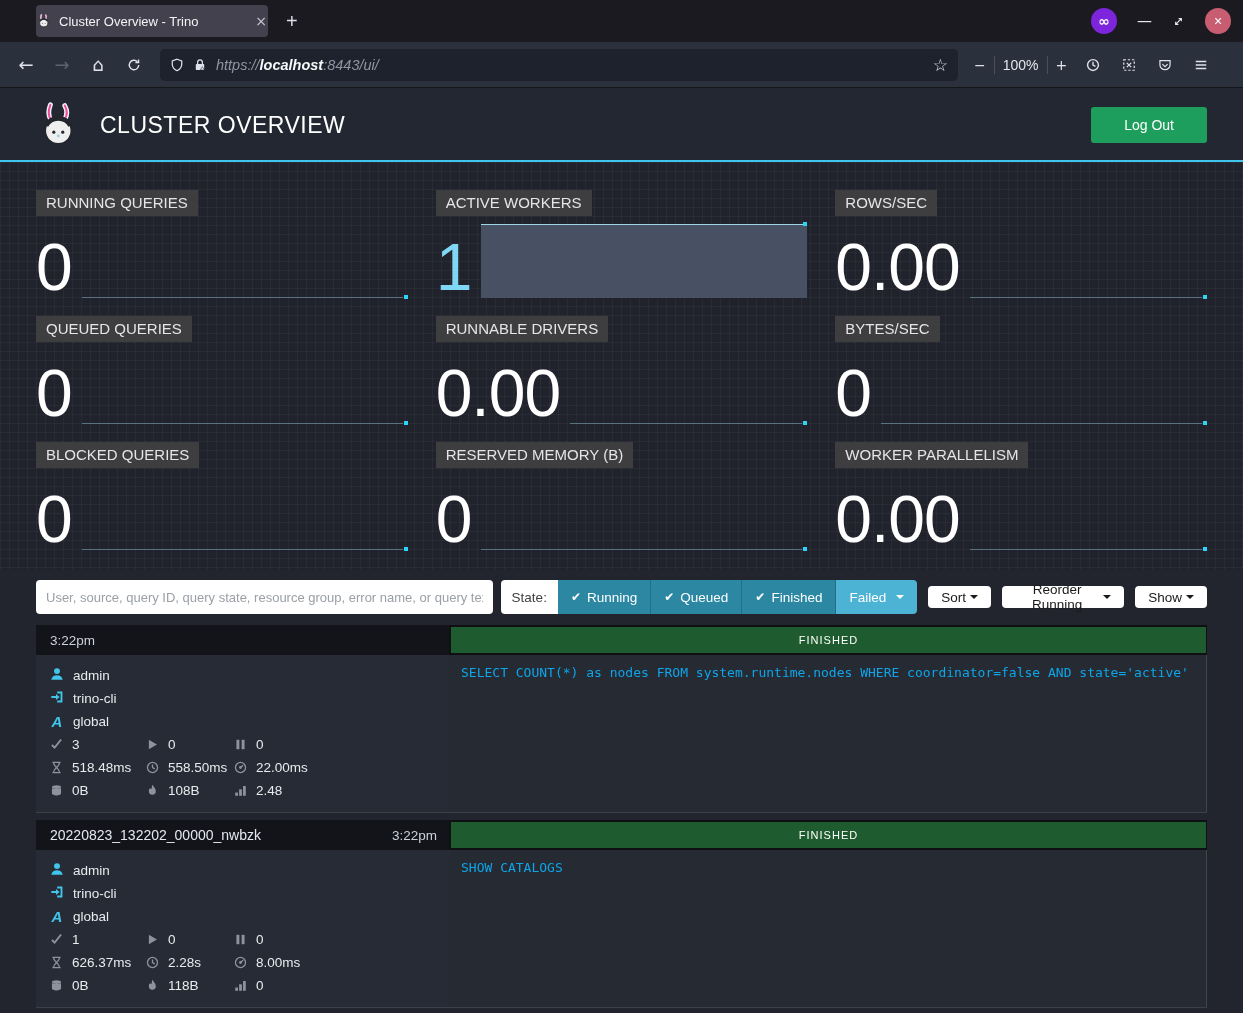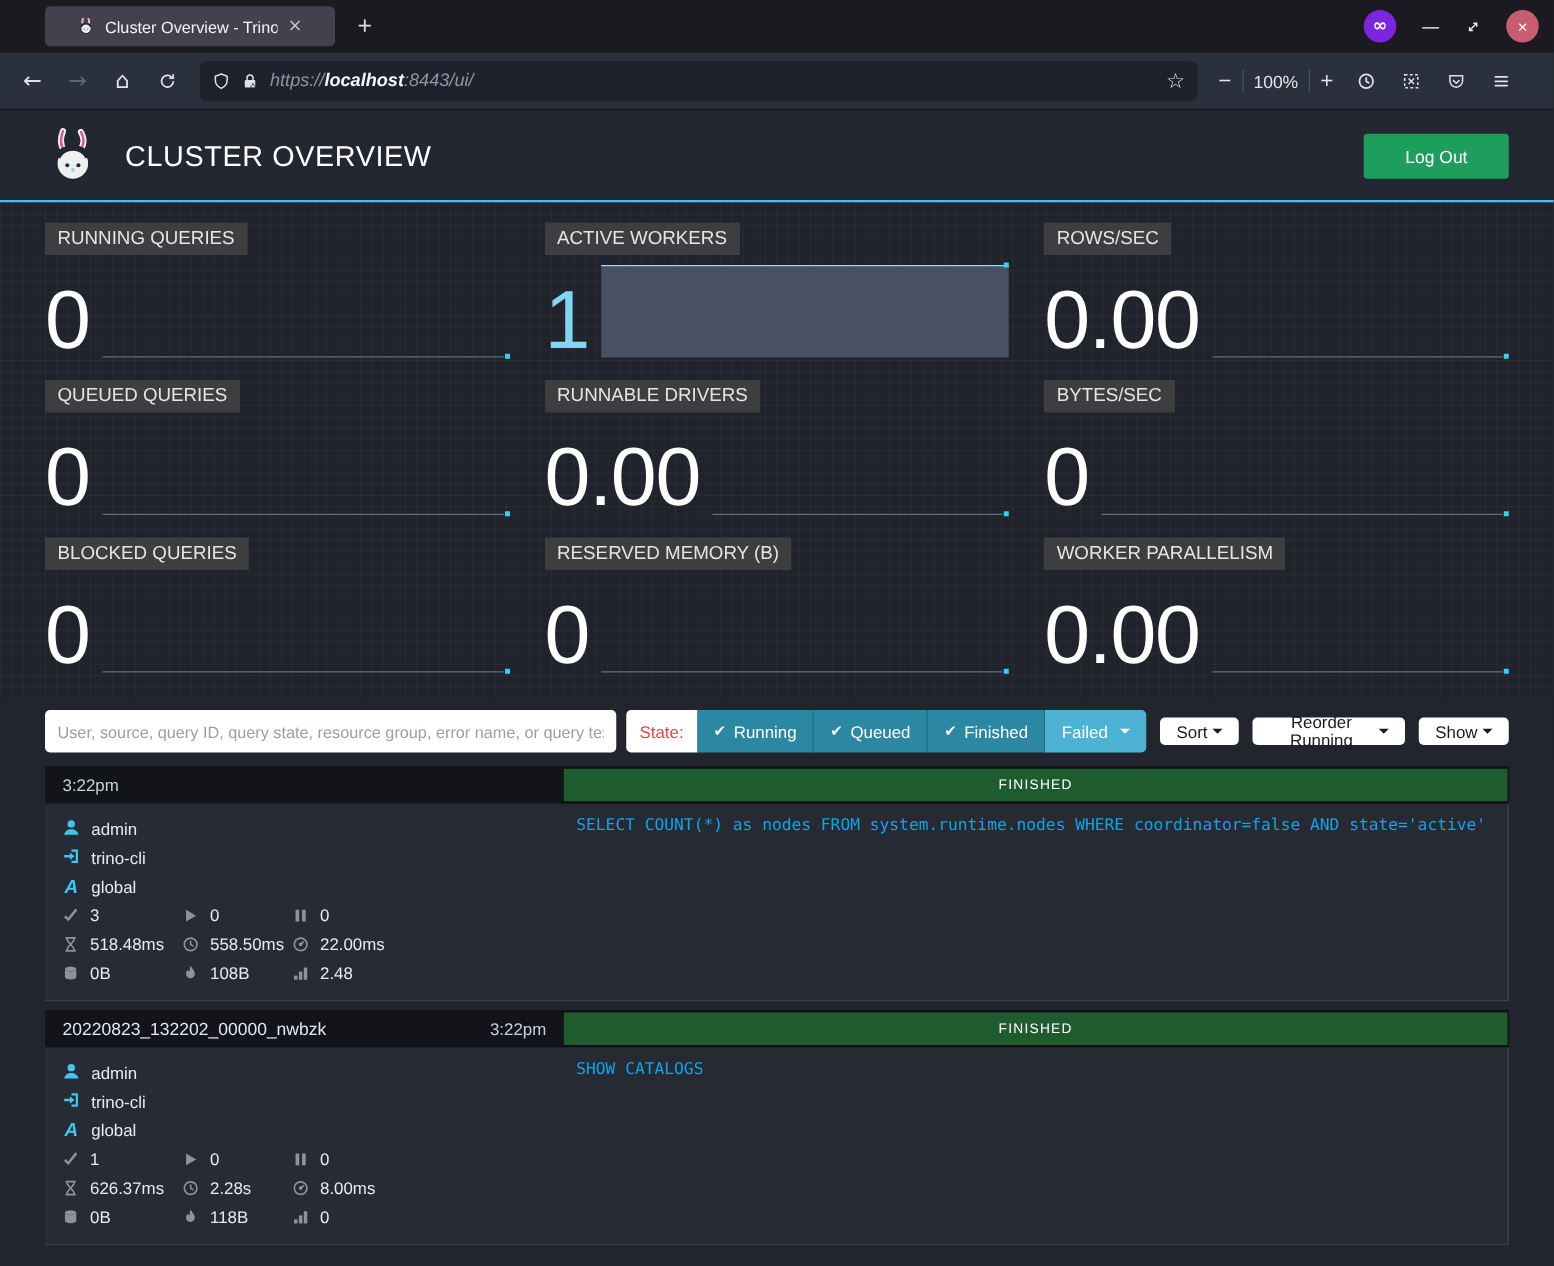--- a/index.html
+++ b/index.html
@@ -7,21 +7,21 @@
     width:1243px; height:1013px; overflow:hidden;
     font-family:"Liberation Sans", sans-serif;
     background:#22252e; position:relative;
   }
   .glyph { font-family:"DejaVu Sans", sans-serif; }
 
   
   .titlebar { height:42px; background:#1b1a21; display:flex; align-items:center; position:relative; }
   .tab {
     margin-left:36px; height:32px; width:232px; background:#42414d; border-radius:4px;
-    display:flex; align-items:center; padding:0 26px; gap:8px; color:#f3f3f6; font-size:13px;
+    display:flex; align-items:center; padding:0 1px; gap:8px; color:#f3f3f6; font-size:13px;
   }
   .tab .tab-title { flex:1; white-space:nowrap; overflow:hidden; }
   .tab-close { color:#c9c9d2; font-size:14px; }
   .newtab { color:#dcdce3; font-size:20px; margin-left:18px; font-weight:300; }
   .win-controls { position:absolute; right:12px; top:0; height:42px; display:flex; align-items:center; gap:20px; }
   .badge-private { width:26px; height:26px; border-radius:50%; background:#7d24dd; color:#fff;
     display:flex; align-items:center; justify-content:center; font-size:14px; font-weight:bold; }
   .win-min { color:#e8e8ee; font-size:15px; }
   .win-restore { color:#e8e8ee; }
   .win-close { width:26px; height:26px; border-radius:50%; background:#c85d72; color:#fff;
@@ -52,21 +52,21 @@
   .logout-btn { background:#1e9e5c; color:#fff; border:none; border-radius:3px; font-size:14px;
     padding:10px 33px; font-family:inherit; }
 
   
   .stats {
     background:#20232c;
     background-image:
       linear-gradient(rgba(255,255,255,0.035) 1px, transparent 1px),
       linear-gradient(90deg, rgba(255,255,255,0.035) 1px, transparent 1px);
     background-size:9px 9px;
-    padding:16px 36px 20px;
+    padding:28px 36px 20px;
     display:grid; grid-template-columns:repeat(3, 1fr); column-gap:28px; row-gap:18px;
   }
   .stat-card { }
   .stat-label { display:inline-block; background:#3e3e41; color:#e5e5e5; font-size:15px;
     padding:4px 10px 5px; }
   .stat-valrow { display:flex; align-items:flex-end; margin-top:6px; height:76px; }
   .stat-num { color:#fff; font-size:66px; line-height:0.92; font-weight:400; letter-spacing:-1px; }
   .stat-num.cyan { color:#7fd7f5; }
   .spark { flex:1; position:relative; height:74px; margin-left:10px; }
   .spark .line { position:absolute; left:0; right:5px; bottom:0; height:1px; background:#5b7181; }
@@ -75,21 +75,21 @@
   .spark .dot-t { position:absolute; right:0; top:-2px; width:4px; height:4px; background:#2ed4f6; }
 
   
   .qd-wrap { padding:0 36px; }
   .qd-bar { background:#6b7177; color:#fff; font-size:20px; padding:6px 10px 7px; margin-top:2px; }
   .filter-row { display:flex; align-items:center; margin:10px 0 11px; }
   .search-input { width:541px; height:34px; border:none; border-radius:4px; background:#fff;
     font-size:13px; padding:0 10px; color:#222; font-family:inherit; }
   .search-input::placeholder { color:#9aa0a6; }
   .state-group { display:flex; margin-left:8px; height:34px; }
-  .state-addon { background:#fff; color:#ef4444; font-size:13.5px; display:flex; align-items:center;
+  .state-addon { background:#fff; color:#404040; font-size:13.5px; display:flex; align-items:center;
     padding:0 11px; border-radius:4px 0 0 4px; }
   .state-btn { background:#2b87a2; color:#fff; font-size:13.5px; display:flex; align-items:center;
     padding:0 13px; border-right:1px solid #226e85; gap:6px; }
   .state-btn .chk { font-family:"DejaVu Sans", sans-serif; font-size:12px; }
   .state-btn.light { background:#4db3d5; border-right:none; border-radius:0 4px 4px 0; }
   .caret { display:inline-block; width:0; height:0; border-left:4px solid transparent;
     border-right:4px solid transparent; border-top:4px solid currentColor; margin-left:4px; }
   .white-btn { background:#fff; color:#1a1a1a; font-size:13.5px; height:22px; border:none;
     border-radius:4px; padding:0 13px; display:flex; align-items:center; font-family:inherit; } .ml11 { margin-left:11px; }
 

